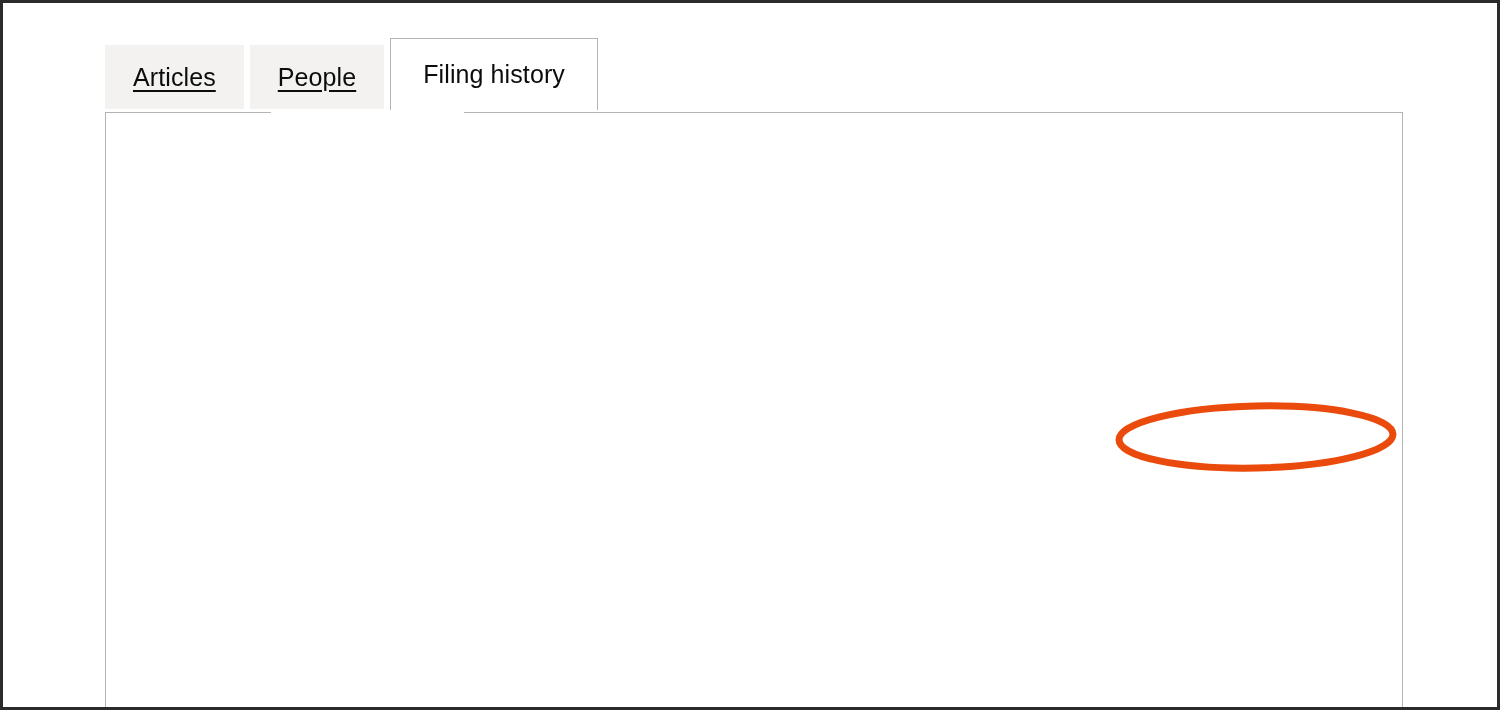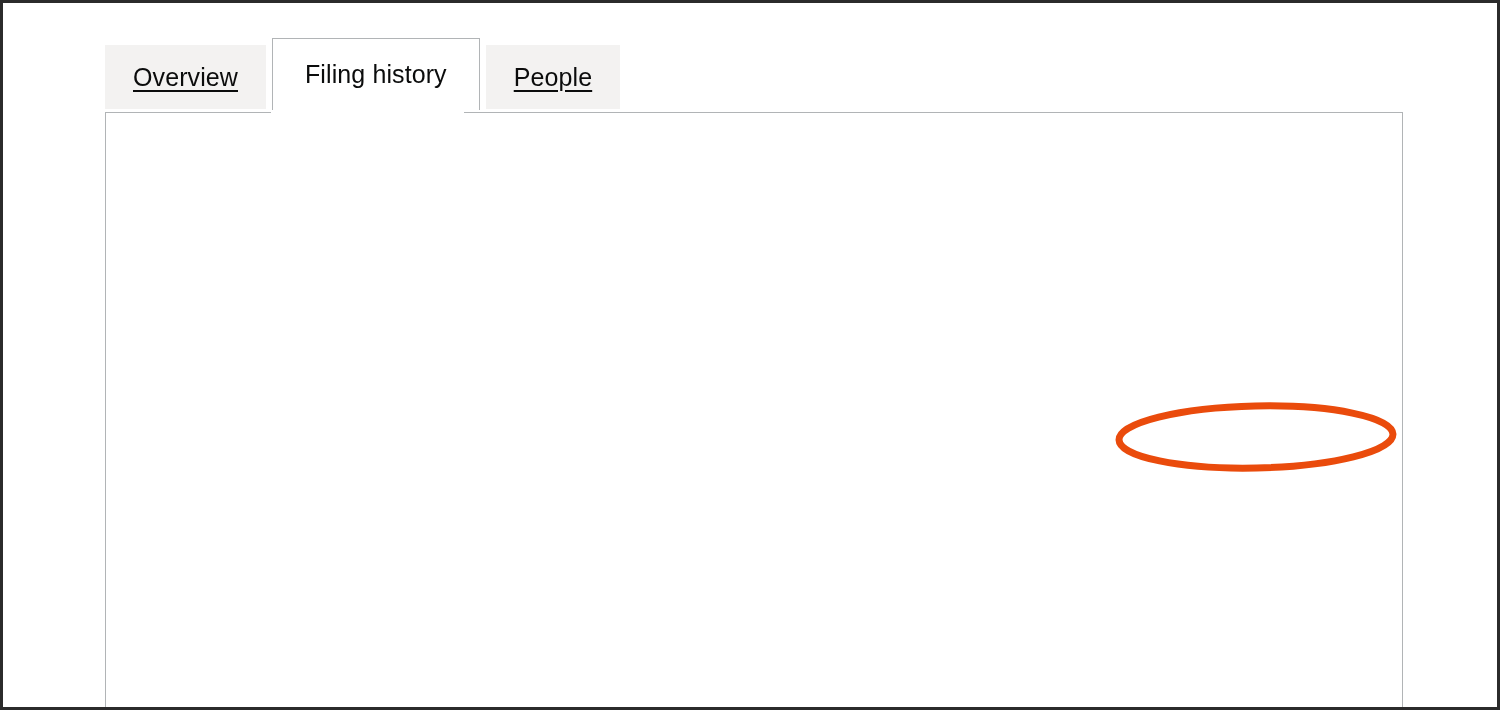--- a/index.html
+++ b/index.html
@@ -234,27 +234,27 @@
   }
 </style>
 </head>
 <body>
 
 <div class="screen-frame">
   <div class="page">
 
     <div class="tab-bar">
       <div class="tab">
-        <span class="tab-label">Overview</span>
+        <span class="tab-label">Articles</span>
+      </div>
+      <div class="tab">
+        <span class="tab-label">People</span>
       </div>
       <div class="tab active">
         <span class="tab-label">Filing history</span>
-      </div>
-      <div class="tab">
-        <span class="tab-label">People</span>
       </div>
     </div>
 
     <div class="panel"></div>
     <div class="tab-merge"></div>
 
     <div class="filter-block">
       <div class="filter-title">Filter by category</div>
 
       <div class="show-filing-row">

